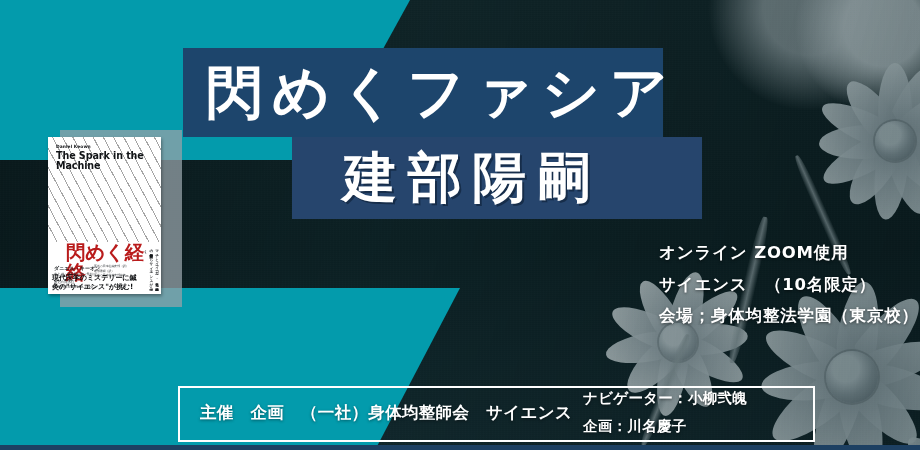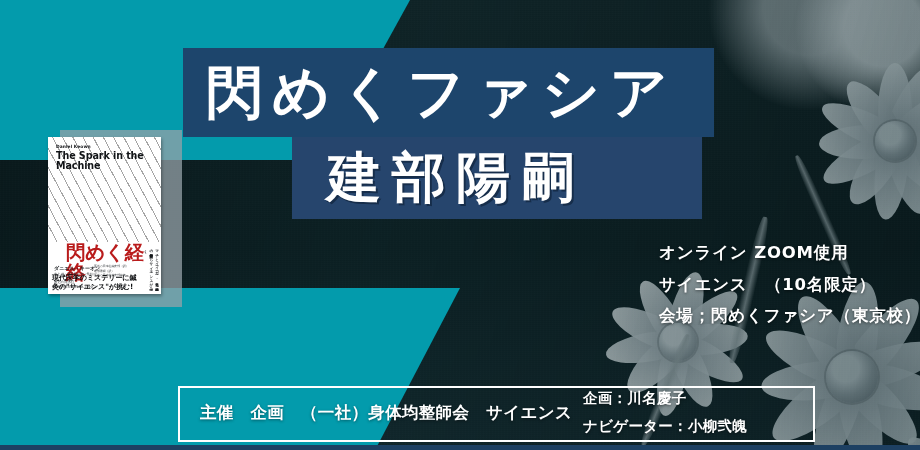--- a/index.html
+++ b/index.html
@@ -81,30 +81,30 @@
   
   .banner {
     position:absolute;
     display:flex; align-items:center;
     color:#fff;
     font-weight:700;
     letter-spacing:.16em;
     white-space:nowrap;
   }
   .banner-1 {
-    left:183px; top:48px; width:531px; height:89px;
+    left:183px; top:48px; width:480px; height:89px;
     background:#1d456c;
     padding-left:23px;
     font-size:57px;
     line-height:1;
   }
   .banner-2 {
     left:292px; top:137px; width:410px; height:82px;
     background:#26456d;
-    padding-left:35px;
+    padding-left:51px;
     font-size:54px;
     line-height:1;
     letter-spacing:.2em;
   }
   .banner-2 .txt { text-shadow:2px 2px 0 rgba(10,26,46,.55); }
 
   
   .book-shadow {
     position:absolute; left:60px; top:130px;
     width:122px; height:177px;
@@ -328,25 +328,25 @@
   <div class="banner banner-1">
     <span class="txt">閃めくファシア</span>
   </div>
   <div class="banner banner-2">
     <span class="txt">建部陽嗣</span>
   </div>
 
   <div class="info">
     <div>オンライン ZOOM使用</div>
     <div>サイエンス　（10名限定）</div>
-    <div>会場；閃めくファシア（東京校）</div>
+    <div>会場；身体均整法学園（東京校）</div>
   </div>
 
 
   <div class="footer-box"></div>
   <div class="host">主催　企画　（一社）身体均整師会　サイエンス</div>
   <div class="credits">
+    <div>ナビゲーター：小柳弐魄</div>
     <div>企画：川名慶子</div>
-    <div>ナビゲーター：小柳弐魄</div>
   </div>
 
   <div class="bottom-rule"></div>
 </div>
 
 </body></html>

